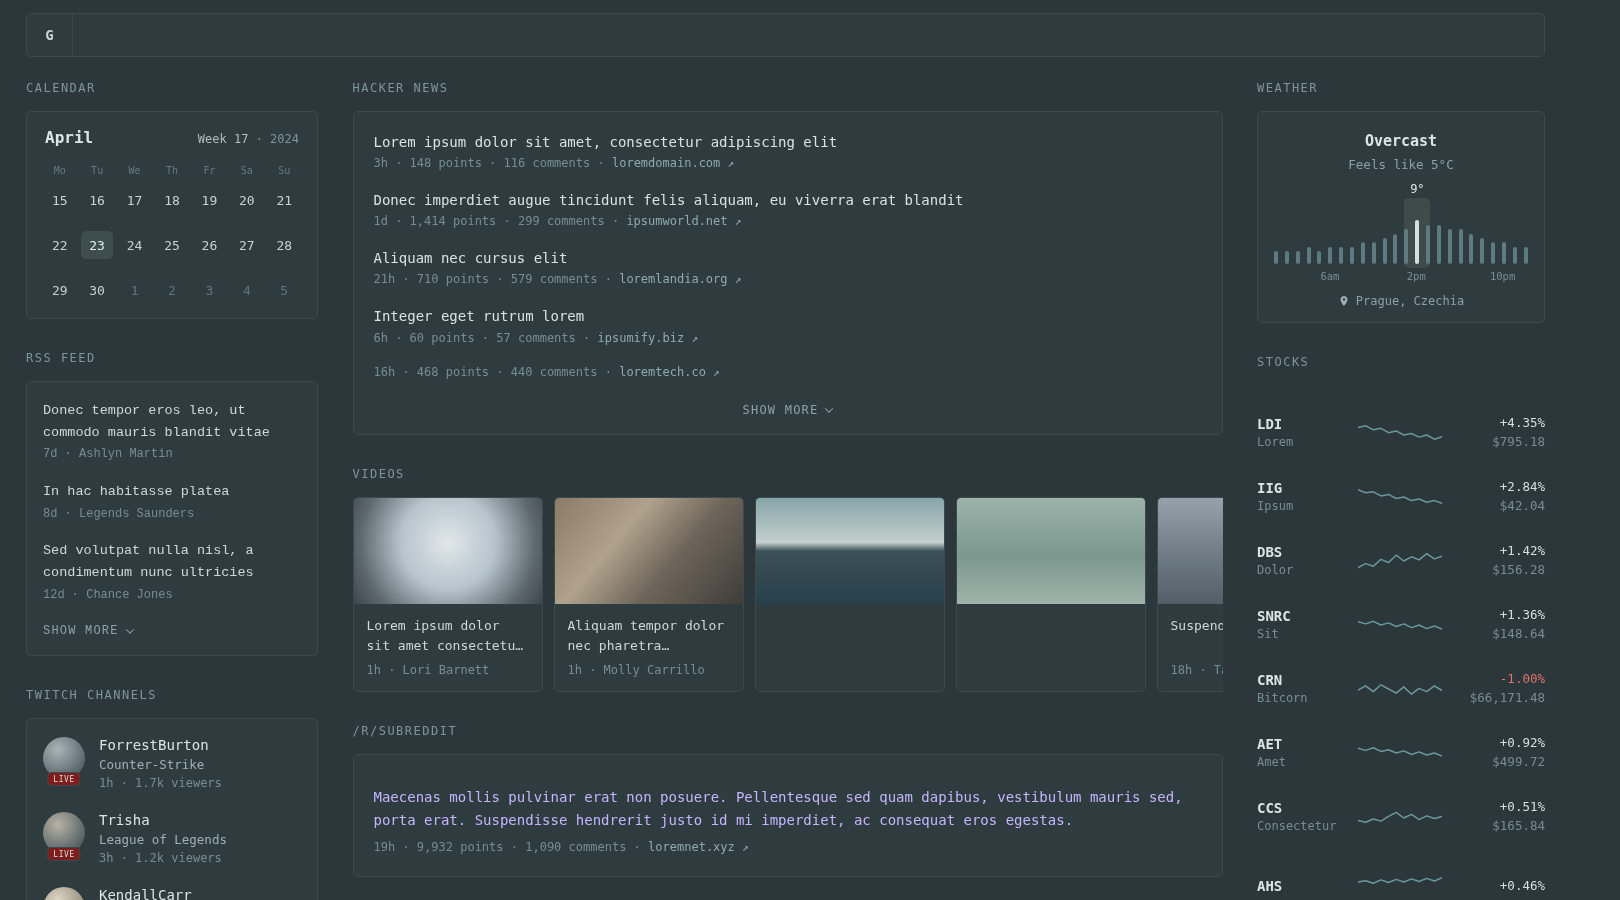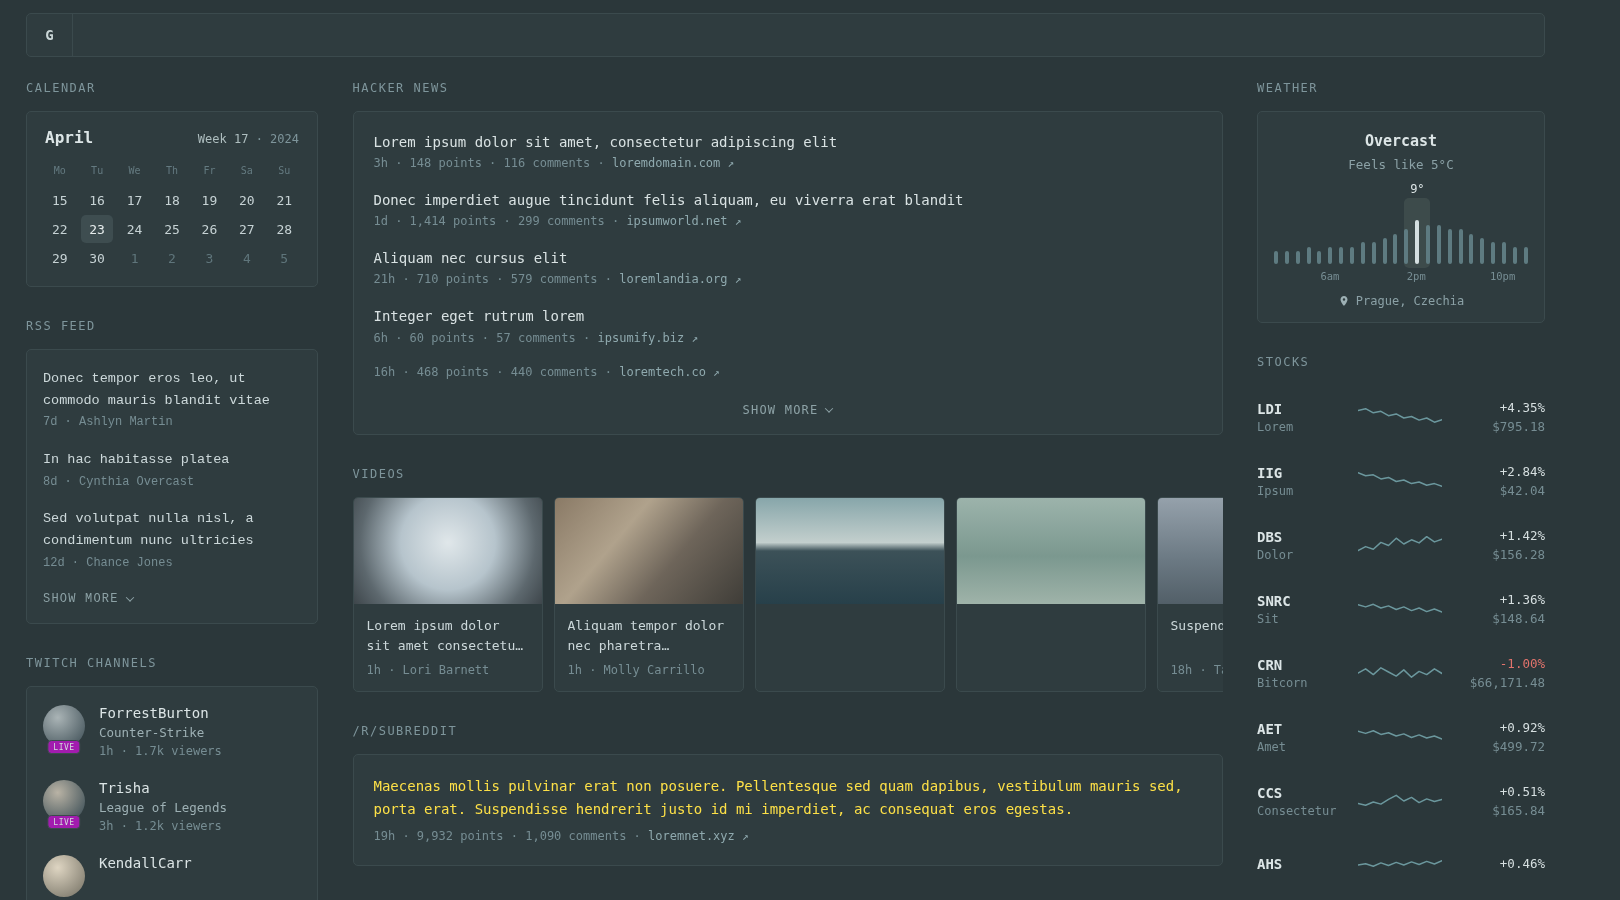--- a/index.html
+++ b/index.html
@@ -29,21 +29,21 @@
   .card{background:#2f3c3f;border:1px solid #3b4a4d;border-radius:5px;}
 
   
   .cal{padding:16px 14px 14px;}
   .cal-head{display:flex;justify-content:space-between;align-items:baseline;padding:0 4px;}
   .cal-month{font-size:16px;font-weight:600;color:#dce5e6;}
   .cal-week{font-size:12px;color:#aebebf;}
   .cal-week .dim{color:#7e959b;}
   .cal-weekdays{display:grid;grid-template-columns:repeat(7,1fr);margin-top:18px;}
   .cal-wd{text-align:center;font-size:10px;color:#647a80;}
-  .cal-days{display:grid;grid-template-columns:repeat(7,1fr);row-gap:1px;margin-top:10px;}
+  .cal-days{display:grid;grid-template-columns:repeat(7,1fr);row-gap:17px;margin-top:10px;}
   .cal-day{width:32px;height:28px;margin:0 auto;display:flex;align-items:center;justify-content:center;
     font-size:13px;color:#c6d2d4;border-radius:5px;}
   .cal-day.muted{color:#5f757b;}
   .cal-day.selected{background:#3e4d50;color:#e6ecec;}
 
   
   .item-title{font-size:14px;line-height:1.45;color:#d9e2e3;cursor:pointer;display:block;text-decoration:none;}
   .item-meta{font-size:12px;line-height:1.4;color:#768d93;margin-top:3px;}
   .meta-link{color:#8fa9ae;cursor:pointer;text-decoration:none;}
   .arrow{font-size:11px;}
@@ -61,21 +61,21 @@
 
   
   .tw-card{padding:18px 16px;}
   .tw-row{display:flex;gap:14px;margin-bottom:22px;align-items:flex-start;cursor:pointer;}
   .tw-av-wrap{position:relative;flex:none;}
   .tw-av{width:42px;height:42px;border-radius:50%;}
   .av1{background:radial-gradient(circle at 35% 30%,#aab4b6,#55646a 75%);}
   .av2{background:radial-gradient(circle at 35% 30%,#b9b3a5,#4d5c61 78%);}
   .av3{background:radial-gradient(circle at 35% 30%,#ded5c2,#8a8577 78%);}
   .live-badge{position:absolute;left:50%;transform:translateX(-50%);bottom:-7px;
-    background:#a21caf;border:1px solid #3b4a4d;color:#d2dcdd;font-size:8px;letter-spacing:.5px;
+    background:#7f1d1d;border:1px solid #3b4a4d;color:#d2dcdd;font-size:8px;letter-spacing:.5px;
     padding:1.5px 5px;border-radius:4px;}
   .tw-name{font-size:14px;color:#dce5e6;}
   .tw-game{font-size:12.5px;color:#9db0b4;margin-top:4px;}
   .tw-meta{font-size:12px;color:#768d93;margin-top:4px;}
 
   
   .hn-card{padding:20px 20px 16px;}
   .hn-item{margin-bottom:18px;}
 
   
@@ -87,21 +87,21 @@
   .t2{background:linear-gradient(130deg,#8a7a66 0%,#b0a28c 35%,#6e655a 62%,#3f3d38 100%);}
   .t3{background:linear-gradient(180deg,#87a6aa 0%,#c3cfcd 42%,#3c5158 50%,#27404a 100%);}
   .t4{background:linear-gradient(180deg,#9cb3ab 0%,#7b988f 55%,#9fb3a9 100%);}
   .t5{background:linear-gradient(180deg,#95a1ab 0%,#6a7882 60%,#525f68 100%);}
   .video-body{padding:12px 13px 14px;}
   .video-title{font-size:13px;line-height:1.55;color:#ccd8da;height:40px;overflow:hidden;}
   .video-meta{font-size:12px;color:#768d93;margin-top:7px;white-space:nowrap;overflow:hidden;}
 
   
   .sub-card{padding:20px;}
-  .sub-title{font-size:14px;line-height:1.6;color:#fde047;cursor:pointer;display:block;text-decoration:none;}
+  .sub-title{font-size:14px;line-height:1.6;color:#c4b5fd;cursor:pointer;display:block;text-decoration:none;margin-top:11px;}
   .sub-card .item-meta{margin-top:8px;}
 
   
   .weather-card{padding:20px 12px 14px;text-align:center;}
   .w-cond{font-size:15px;font-weight:600;color:#dce5e6;}
   .w-feels{font-size:12.5px;color:#8ba1a6;margin-top:7px;}
   .w-chart{position:relative;height:100px;margin-top:12px;}
   .w-band{position:absolute;top:14px;bottom:16px;width:26px;transform:translateX(-50%);
     background:rgba(216,228,200,0.09);border-radius:5px;}
   .w-temp{position:absolute;top:-2px;transform:translateX(-50%);font-size:12px;color:#dce5e6;}
@@ -110,21 +110,21 @@
   .wbar{width:4px;border-radius:2px;background:#5e7b81;}
   .wbar.hl{background:#d4dfe0;}
   .w-ticks{position:absolute;left:4px;right:4px;bottom:0;height:14px;}
   .w-tick{position:absolute;transform:translateX(-50%);font-size:10.5px;color:#768d93;}
   .w-loc{display:flex;align-items:center;justify-content:center;gap:6px;
     font-size:12px;color:#8ba1a6;margin-top:10px;}
   .pin{color:#9db0b4;display:inline-flex;}
 
   
   .stocks-list{margin-top:4px;}
-  .stock-row{display:flex;align-items:center;justify-content:space-between;height:64px;cursor:pointer;}
+  .stock-row{display:flex;align-items:flex-end;justify-content:space-between;height:64px;cursor:pointer;}
   .stock-id{width:88px;}
   .stock-ticker{font-size:14px;font-weight:600;color:#dce5e6;}
   .stock-name{font-size:12px;color:#768d93;margin-top:3px;}
   .spark{flex:none;}
   .spark polyline{fill:none;stroke:#6b979d;stroke-width:1.5;stroke-linejoin:round;stroke-linecap:round;}
   .stock-vals{width:90px;text-align:right;}
   .stock-change{font-size:12.5px;color:#d6dfe0;}
   .stock-change.neg{color:#e2736c;}
   .stock-price{font-size:12.5px;color:#768d93;margin-top:4px;}
 </style>
@@ -189,21 +189,21 @@
 
       <section class="section">
         <h2 class="section-title">RSS FEED</h2>
         <div class="card rss-card">
           <article class="rss-item">
             <a class="item-title">Donec tempor eros leo, ut commodo mauris blandit vitae</a>
             <div class="item-meta">7d · Ashlyn Martin</div>
           </article>
           <article class="rss-item">
             <a class="item-title">In hac habitasse platea</a>
-            <div class="item-meta">8d · Cynthia Overcast</div>
+            <div class="item-meta">8d · Legends Saunders</div>
           </article>
           <article class="rss-item">
             <a class="item-title">Sed volutpat nulla nisl, a condimentum nunc ultricies</a>
             <div class="item-meta">12d · Chance Jones</div>
           </article>
           <div class="show-more">
             <span>SHOW MORE</span>
             <span class="chev"></span>
           </div>
         </div>

